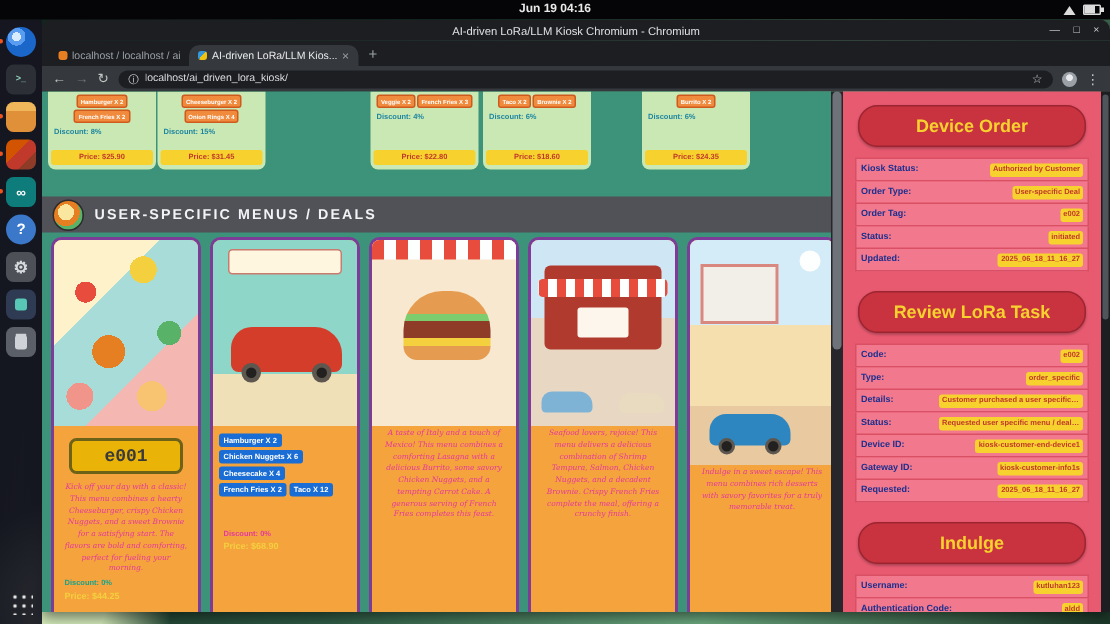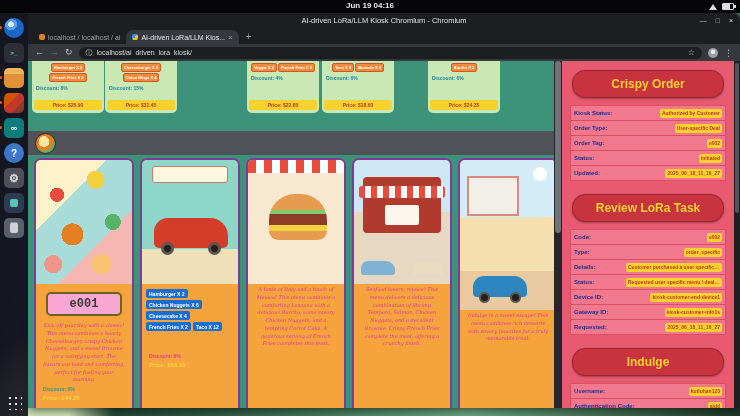--- a/index.html
+++ b/index.html
@@ -75,21 +75,21 @@
   
   .banner{margin-top:18px;height:24px;background:#515158;display:flex;align-items:center;gap:7px;padding:0 7px;}
   .banner-icon{width:19px;height:19px;border-radius:50%;border:1px solid #2c2c2c;flex:0 0 auto;
     background:radial-gradient(circle at 42% 40%, #f9e79f 0 34%, #e67e22 34% 58%, #58b368 58% 100%);}
   .banner-title{color:#f2f3f4;font-weight:bold;font-size:9.5px;letter-spacing:1.4px;}
   
   .deals{margin-top:3px;padding-left:6px;display:flex;gap:6px;height:250px;overflow:hidden;}
   .dcard{width:100px;flex:0 0 auto;background:#f5a33c;border:2px solid #7d3c98;border-radius:7px;overflow:hidden;height:346px;box-sizing:border-box;}
   .illus{height:124px;position:relative;overflow:hidden;}
   .illus.tall{height:150px;}
-  .dpill{width:72px;margin:8px auto 4px;background:#f9a8d4;border:2px solid #6e6218;border-radius:5px;text-align:center;
+  .dpill{width:72px;margin:8px auto 4px;background:#eab308;border:2px solid #6e6218;border-radius:5px;text-align:center;
     font-family:"Liberation Mono",monospace;font-weight:bold;font-size:12px;color:#3a3a3a;padding:3px 0;}
   .ddesc{padding:2px 7px;color:#e5399e;font-size:5px;line-height:1.55;text-align:center;font-style:italic;font-family:"DejaVu Serif",serif;}
   .dmeta{padding:0 7px;font-size:5px;font-weight:bold;}
   .dmeta .disc{color:#18a48c;display:block;}
   .dmeta .disc.mag{color:#e5399e;}
   .dmeta .price{color:#f4d03f;font-size:6px;display:block;margin-top:3px;}
   .dtags{display:flex;flex-wrap:wrap;gap:2px;padding:5px 4px 0;}
   .dtag{background:#1a6dd4;color:#fff;font-size:5px;font-weight:bold;border-radius:2px;padding:1.5px 3px;white-space:nowrap;}
   .dmeta.pushed{margin-top:22px;}
   
@@ -254,20 +254,21 @@
             <div class="tpills">
               <span class="tpill">Burrito X 2</span>
             </div>
             <div class="tdisc">Discount: 6%</div>
             <div class="tprice">Price: $24.35</div>
           </div>
         </div>
 
         <div class="banner">
           <div class="banner-icon"></div>
+          <div class="banner-title">USER-SPECIFIC MENUS / DEALS</div>
         </div>
 
         <div class="deals">
 
           <div class="dcard">
             <div class="illus i1"></div>
             <div class="dpill">e001</div>
             <div class="ddesc">Kick off your day with a classic! This menu combines a hearty Cheeseburger, crispy Chicken Nuggets, and a sweet Brownie for a satisfying start. The flavors are bold and comforting, perfect for fueling your morning.</div>
             <div class="dmeta">
               <span class="disc">Discount: 0%</span>
@@ -321,21 +322,21 @@
 
         </div>
       </div>
 
       <div class="vscroll">
         <div class="thumb"></div>
       </div>
 
       <div class="sidebar">
 
-        <div class="sb-btn">Crispy Order</div>
+        <div class="sb-btn">Device Order</div>
         <div class="sb-rows">
           <div class="sb-row">
             <span class="sb-label">Kiosk Status:</span>
             <span class="sb-value">Authorized by Customer</span>
           </div>
           <div class="sb-row">
             <span class="sb-label">Order Type:</span>
             <span class="sb-value">User-specific Deal</span>
           </div>
           <div class="sb-row">

